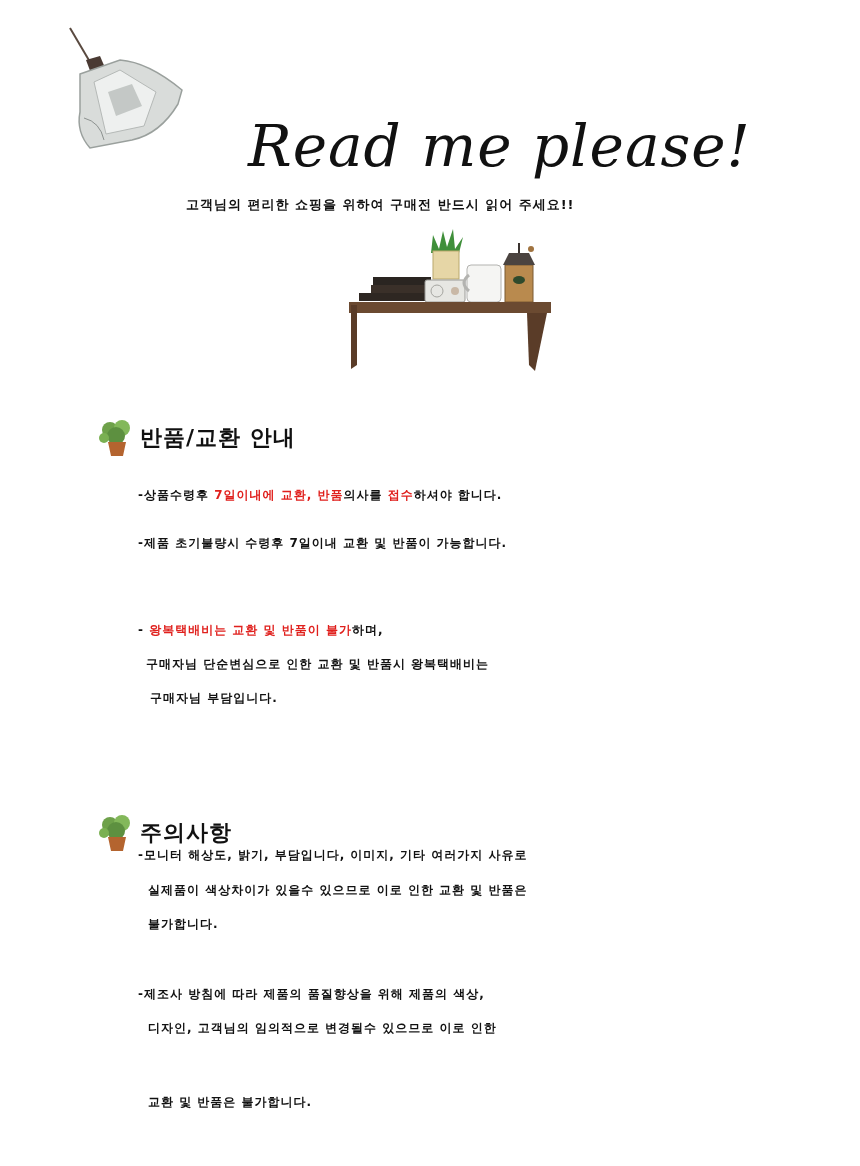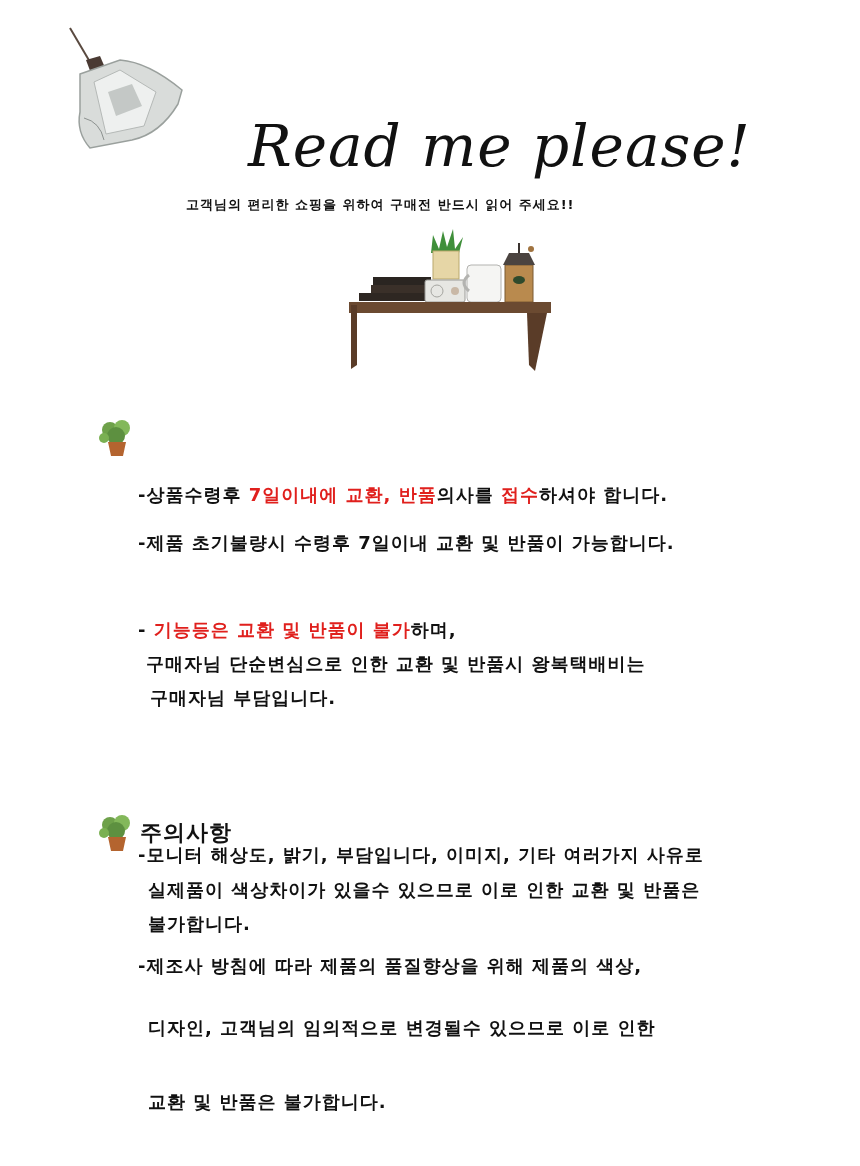--- a/index.html
+++ b/index.html
@@ -6,21 +6,21 @@
   body { width:860px; height:1166px; position:relative; overflow:hidden;
          font-family:"DejaVu Sans", "Liberation Sans", sans-serif; color:#111; }
   .abs { position:absolute; }
   .lamp { left:60px; top:22px; width:130px; height:130px; }
   .title { left:248px; top:112px; font-family:"DejaVu Serif", serif; font-style:italic;
            font-size:58px; color:#111; letter-spacing:1px; white-space:nowrap; }
   .subtitle { left:186px; top:196px; font-size:13px; font-weight:bold; letter-spacing:1px; white-space:nowrap; }
   .shelf { left:335px; top:225px; width:225px; height:150px; }
   .heading { display:flex; align-items:center; font-size:22px; font-weight:bold; letter-spacing:1px; white-space:nowrap; }
   .plant { width:40px; height:40px; margin-right:4px; }
-  .line { font-size:18px; font-weight:bold; letter-spacing:1px; white-space:nowrap; line-height:20px; }
+  .line { font-size:12px; font-weight:bold; letter-spacing:1px; white-space:nowrap; line-height:20px; }
   .red { color:#e0201d; }
 </style>
 </head>
 <body>
 
 <svg class="abs lamp" viewBox="0 0 130 130">
   <line x1="10" y1="6" x2="30" y2="40" stroke="#5a4a40" stroke-width="2"></line>
   <path d="M26 38 L40 34 L46 48 L32 54 Z" fill="#4a3a33"></path>
   <path d="M20 52 L60 38 Q88 40 122 68 L118 82 Q100 112 72 118 L30 126 Q16 110 20 90 Z" fill="#d9dcda" stroke="#9aa09d" stroke-width="1.5"></path>
   <path d="M34 60 L60 48 L96 70 L84 104 L46 112 Z" fill="#eef0ef" stroke="#b5b9b7"></path>
@@ -59,46 +59,47 @@
 </svg>
 
 <div class="abs heading" style="left:96px; top:418px;">
   <svg class="plant" viewBox="0 0 40 40">
     <circle cx="14" cy="12" r="8" fill="#6ea14a"></circle>
       <circle cx="26" cy="10" r="8" fill="#83b85a"></circle>
     <circle cx="20" cy="18" r="9" fill="#5d9040"></circle>
       <circle cx="8" cy="20" r="5" fill="#7ab052"></circle>
     <path d="M12 24 L30 24 L27 38 L15 38 Z" fill="#b4642f"></path>
   </svg>
+  <span>반품/교환 안내</span>
 </div>
 
 <div class="abs line" style="left:138px; top:485px;">
   <span>-상품수령후 </span><span class="red">7일이내에 교환, 반품</span><span>의사를 </span><span class="red">접수</span><span>하셔야 합니다.</span>
 </div>
 
 <div class="abs line" style="left:138px; top:533px;">
   <span>-제품 초기불량시 수령후 7일이내 교환 및 반품이 가능합니다.</span>
 </div>
 
 <div class="abs line" style="left:138px; top:620px;">
-  <span>- </span><span class="red">기능등은 교환 및 반품이 불가</span><span>하며,</span>
+  <span>- </span><span class="red">왕복택배비는 교환 및 반품이 불가</span><span>하며,</span>
 </div>
 <div class="abs line" style="left:146px; top:654px;">구매자님 단순변심으로 인한 교환 및 반품시 왕복택배비는</div>
 <div class="abs line" style="left:150px; top:688px;">구매자님 부담입니다.</div>
 
 <div class="abs heading" style="left:96px; top:781px;margin-top:32px;">
   <svg class="plant" viewBox="0 0 40 40">
     <circle cx="14" cy="12" r="8" fill="#6ea14a"></circle>
       <circle cx="26" cy="10" r="8" fill="#83b85a"></circle>
     <circle cx="20" cy="18" r="9" fill="#5d9040"></circle>
       <circle cx="8" cy="20" r="5" fill="#7ab052"></circle>
     <path d="M12 24 L30 24 L27 38 L15 38 Z" fill="#b4642f"></path>
   </svg>
   <span>주의사항</span>
 </div>
 
 <div class="abs line" style="left:138px; top:845px;">-모니터 해상도, 밝기, 부담입니다, 이미지, 기타 여러가지 사유로</div>
 <div class="abs line" style="left:148px; top:880px;">실제품이 색상차이가 있을수 있으므로 이로 인한 교환 및 반품은</div>
 <div class="abs line" style="left:148px; top:914px;">불가합니다.</div>
 
-<div class="abs line" style="left:138px; top:956px;text-align:right;">-제조사 방침에 따라 제품의 품질향상을 위해 제품의 색상,</div>
+<div class="abs line" style="left:138px; top:984px;text-align:right;">-제조사 방침에 따라 제품의 품질향상을 위해 제품의 색상,</div>
 <div class="abs line" style="left:148px; top:1018px;">디자인, 고객님의 임의적으로 변경될수 있으므로 이로 인한</div>
 <div class="abs line" style="left:148px; top:1092px;">교환 및 반품은 불가합니다.</div>
 
 </body></html>

